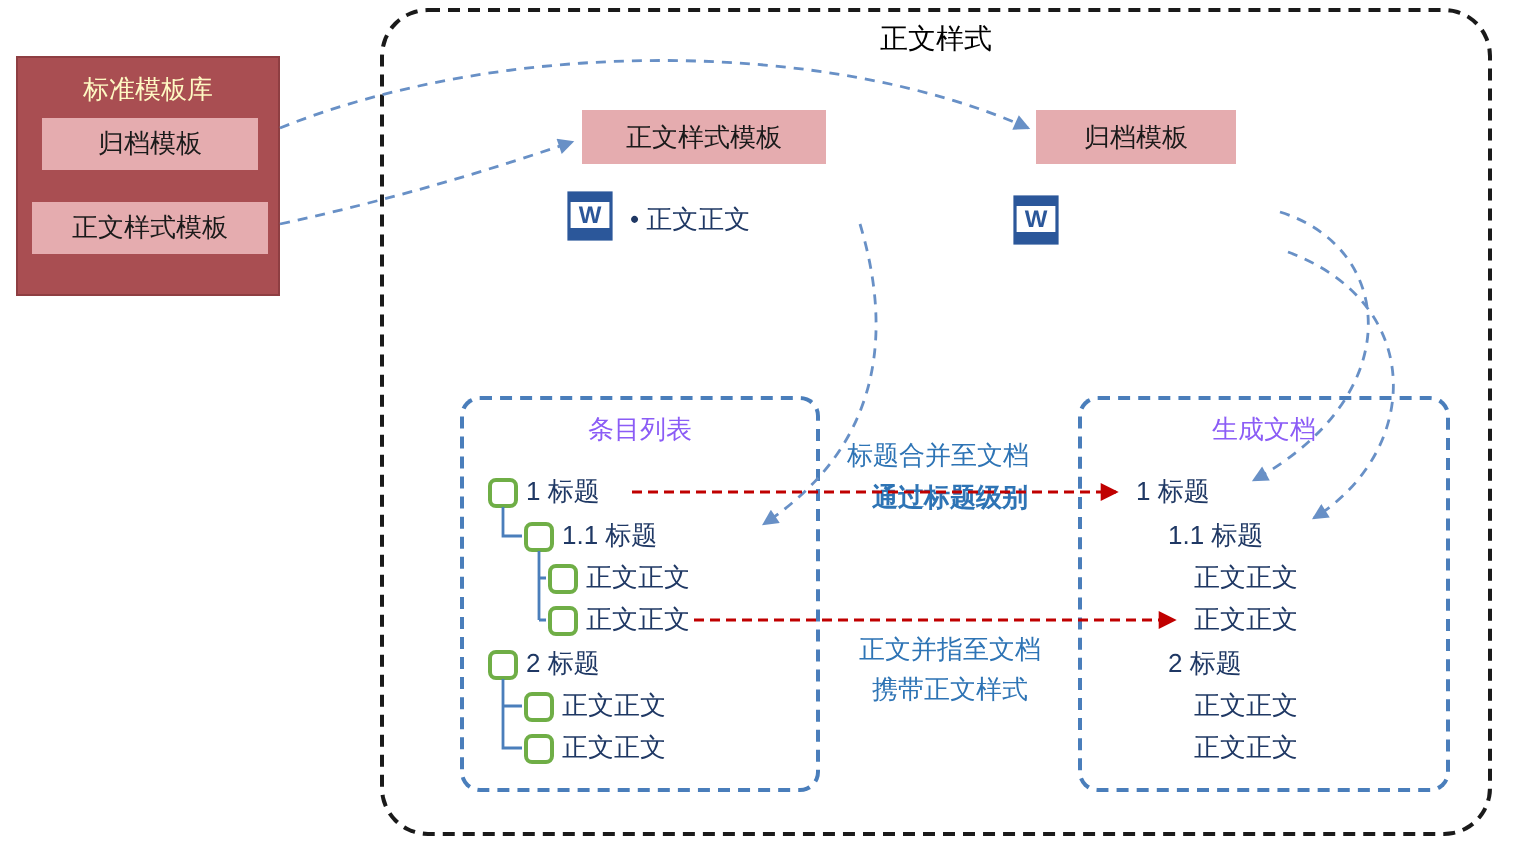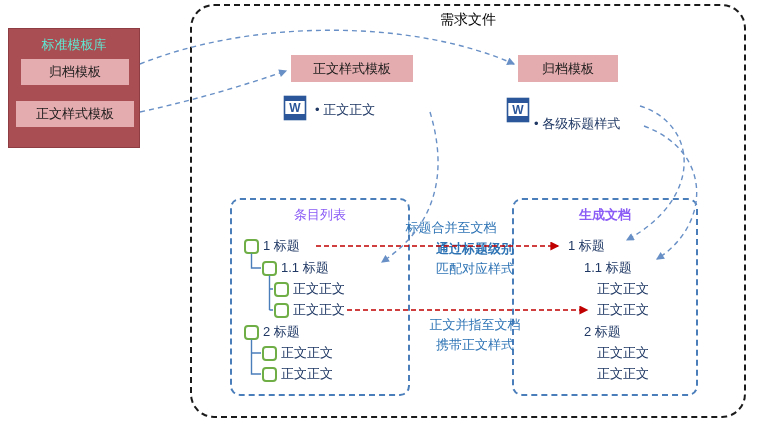--- a/index.html
+++ b/index.html
@@ -2,21 +2,21 @@
 <html style="--library-bg: #A94E52; --pink-box: #E5ACAF; --blue-dashed: #4A7EBB; --arrow-blue: #6890C6; --arrow-red: #C00000; --tree-icon-border: #6FAE46; --note-text: #2E74B5; --item-text: #1F3864; --word-icon: #2B579A;"><head>
 <meta charset="utf-8">
 <style>
   * { margin:0; padding:0; box-sizing:border-box; }
   body { background:#fff; font-family:"Liberation Sans", sans-serif; }
   .canvas { position:relative; width:759px; height:425px; background:#fff; overflow:hidden; }
 
   
   .library { position:absolute; left:8px; top:28px; width:132px; height:120px;
              background:var(--library-bg,#A94E52); border:1px solid #8E3E42; }
-  .library-title { text-align:center; color:#5eead4; font-size:13px; padding-top:7px; }
+  .library-title { text-align:center; color:#fef9c3; font-size:13px; padding-top:7px; }
   .library-item { position:absolute; height:26px; line-height:26px; text-align:center;
                   background:var(--pink-box,#E5ACAF); color:#1a1a1a; font-size:13px; }
 
   
   .main-box { position:absolute; left:190px; top:4px; width:556px; height:414px;
               border:2px dashed #1a1a1a; border-radius:24px; }
   .main-title { position:absolute; left:190px; top:11px; width:556px; text-align:center;
                 font-size:14px; color:#000; }
 
   .pink-box { position:absolute; height:27px; line-height:27px; text-align:center;
@@ -50,40 +50,39 @@
 
 <div class="canvas">
 
   <div class="library">
     <div class="library-title">标准模板库</div>
     <div class="library-item" style="left:12px; top:30px; width:108px;">归档模板</div>
     <div class="library-item" style="left:7px; top:72px; width:118px;">正文样式模板</div>
   </div>
 
   <div class="main-box"></div>
-  <div class="main-title">需求文件</div>
+  <div class="main-title">正文样式</div>
 
   <div class="pink-box" style="left:291px; top:55px; width:122px;">正文样式模板</div>
   <div class="pink-box" style="left:518px; top:55px; width:100px;">归档模板</div>
 
   <svg class="word-icon" style="left:283px; top:95px;" width="24" height="26" viewBox="0 0 24 26">
     <rect x="1.5" y="1.5" width="21" height="23" fill="#fff" stroke="#2B579A" stroke-width="1.6"></rect>
     <rect x="1.5" y="1.5" width="21" height="4.5" fill="#2B579A"></rect>
     <rect x="1.5" y="19" width="21" height="5.5" fill="#2B579A"></rect>
     <text x="12" y="16.5" text-anchor="middle" font-size="12" font-weight="bold" fill="#2B579A" font-family="Liberation Sans, sans-serif">W</text>
   </svg>
   <svg class="word-icon" style="left:506px; top:97px;" width="24" height="26" viewBox="0 0 24 26">
     <rect x="1.5" y="1.5" width="21" height="23" fill="#fff" stroke="#2B579A" stroke-width="1.6"></rect>
     <rect x="1.5" y="1.5" width="21" height="4.5" fill="#2B579A"></rect>
     <rect x="1.5" y="19" width="21" height="5.5" fill="#2B579A"></rect>
     <text x="12" y="16.5" text-anchor="middle" font-size="12" font-weight="bold" fill="#2B579A" font-family="Liberation Sans, sans-serif">W</text>
   </svg>
 
   <div class="bullet" style="left:315px; top:101px;">正文正文</div>
-  <div class="bullet" style="left:534px; top:115px;">各级标题样式</div>
 
   <div class="dash-panel" style="left:230px; top:198px; width:180px; height:198px;">
     <div class="panel-title">条目列表</div>
   </div>
 
   <div class="tree-row" style="left:244px; top:236px;">
     <span class="tree-icon"></span>
     <span class="tree-label">1 标题</span>
   </div>
   <div class="tree-row" style="left:262px; top:258px;">
@@ -104,35 +103,34 @@
   </div>
   <div class="tree-row" style="left:262px; top:343px;">
     <span class="tree-icon"></span>
     <span class="tree-label">正文正文</span>
   </div>
   <div class="tree-row" style="left:262px; top:364px;">
     <span class="tree-icon"></span>
     <span class="tree-label">正文正文</span>
   </div>
 
-  <div class="dash-panel" style="left:512px; top:198px; width:186px; height:198px;font-weight:bold;">
+  <div class="dash-panel" style="left:539px; top:198px; width:186px; height:198px;">
     <div class="panel-title">生成文档</div>
   </div>
 
   <div class="doc-line" style="left:568px; top:237px;">1 标题</div>
   <div class="doc-line" style="left:584px; top:259px;">1.1 标题</div>
   <div class="doc-line" style="left:597px; top:280px;">正文正文</div>
   <div class="doc-line" style="left:597px; top:301px;">正文正文</div>
   <div class="doc-line" style="left:584px; top:323px;">2 标题</div>
   <div class="doc-line" style="left:597px; top:344px;">正文正文</div>
   <div class="doc-line" style="left:597px; top:365px;">正文正文</div>
 
-  <div class="note" style="left:390px; top:219px;">标题合并至文档</div>
+  <div class="note" style="left:408px; top:219px;">标题合并至文档</div>
   <div class="note" style="left:414px; top:240px;font-weight:bold;">通过标题级别</div>
-  <div class="note" style="left:414px; top:260px;">匹配对应样式</div>
   <div class="note" style="left:414px; top:316px;">正文并指至文档</div>
   <div class="note" style="left:414px; top:336px;font-family:Liberation Serif, serif;">携带正文样式</div>
 
   <svg class="overlay" viewBox="0 0 759 425">
     <defs>
       <marker id="ab" viewBox="0 0 10 10" refX="8.5" refY="5" markerWidth="9" markerHeight="8" orient="auto" markerUnits="userSpaceOnUse">
         <path d="M0,0 L10,5 L0,10 Z" fill="#6890C6"></path>
       </marker>
       <marker id="ar" viewBox="0 0 10 10" refX="8.5" refY="5" markerWidth="10" markerHeight="9" orient="auto" markerUnits="userSpaceOnUse">
         <path d="M0,0 L10,5 L0,10 Z" fill="#C00000"></path>

